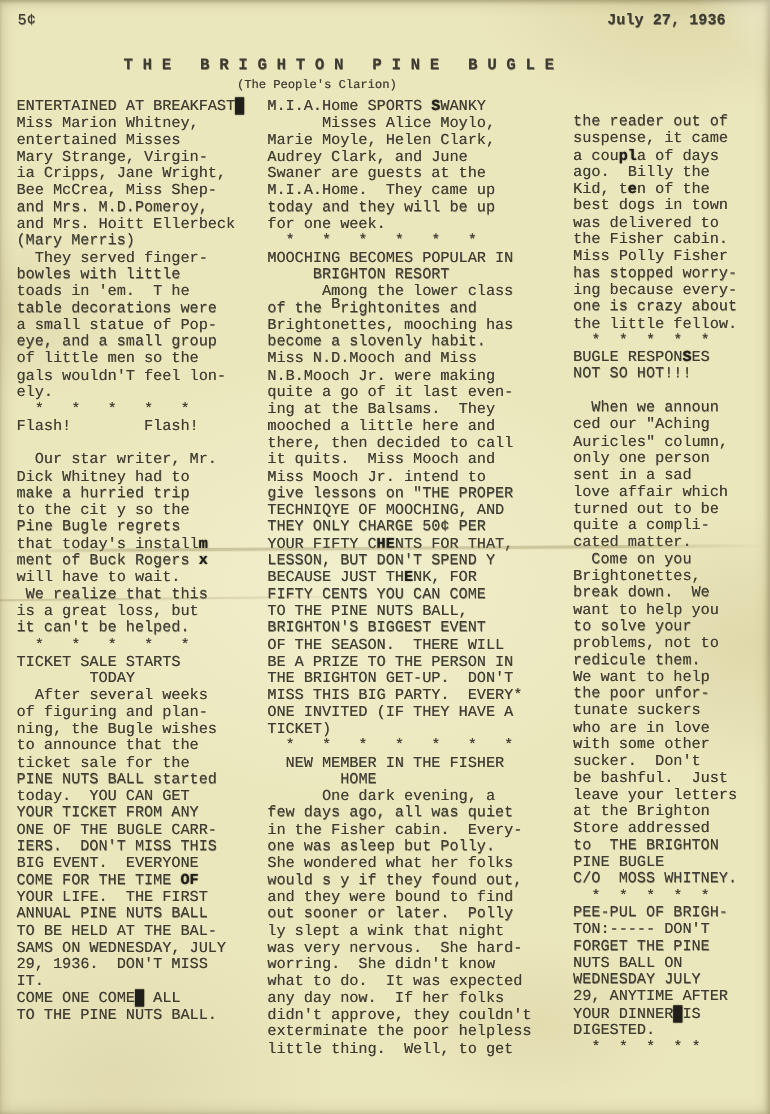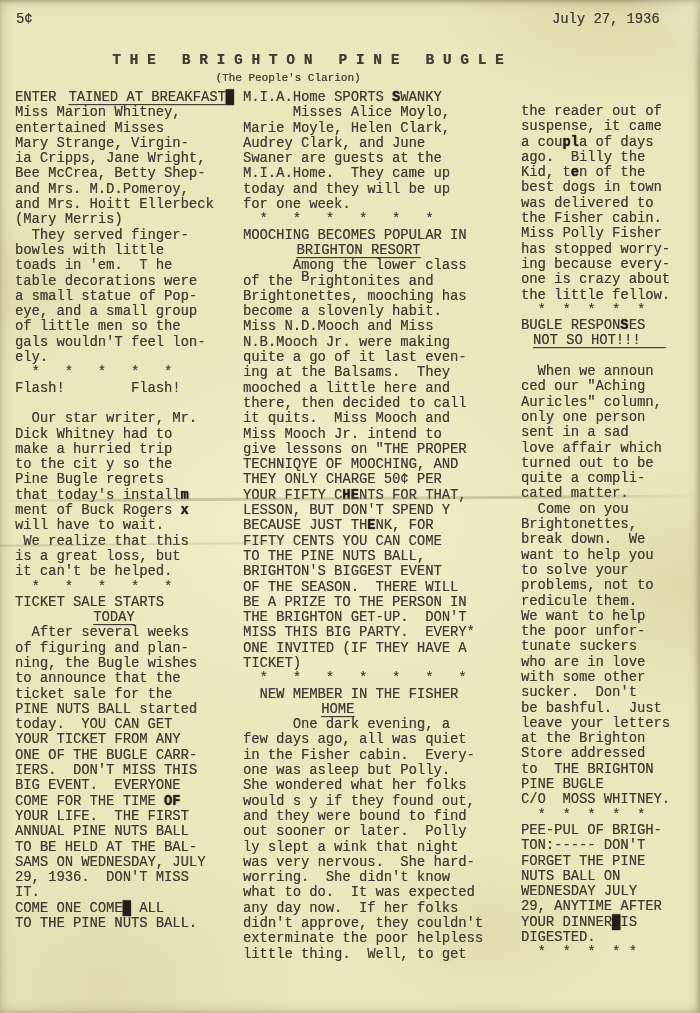--- a/index.html
+++ b/index.html
@@ -25,21 +25,21 @@
   .masthead{
     position:absolute; left:0; top:53; width:616px; text-align:center;
     font-weight:bold; font-size:14.5px; white-space:pre;
   }
   .subtitle{
     position:absolute; left:0; top:72px; width:576px; text-align:center;
     font-size:11px; white-space:pre;
   }
   .col{ position:absolute; font-size:13.8px; line-height:15.3px; }
   .line{ white-space:pre; height:15.3px; }
-  .u{ text-decoration:underline; text-decoration-thickness:1.2px; text-underline-offset:3px;margin-left:12px; }
+  .u{ text-decoration-thickness:1.2px; text-underline-offset:3px; }
   .b{ color:#201f19; font-weight:bold; text-shadow:0 0 1.2px #201f19; }
   .sup{ position:relative; top:-4px; }
   .crease{ position:absolute; pointer-events:none; }
   .crease1{
     left:0; top:497px; width:700px; height:3px; transform:rotate(-.4deg);
     background:linear-gradient(to right, transparent, rgba(140,128,82,.38) 18%, rgba(140,128,82,.30) 55%, rgba(140,128,82,.36) 80%, transparent);
     filter:blur(.4px);
   }
   .crease2{
     left:0; top:543px; width:340px; height:2px; transform:rotate(-.6deg);
@@ -52,32 +52,32 @@
     pointer-events:none;
   }
 </style>
 </head>
 <body>
 
 <div class="page ink">
   <div class="corner-fold"></div>
 
   <div class="hdr" style="left:16px;top:12px;">5¢</div>
-  <div class="hdr" style="left:552px;top:12px;">July 27, 1936</div>
+  <div class="hdr" style="left:552px;top:12px;font-weight:bold;">July 27, 1936</div>
 
   <div class="masthead" style="top:52px;">T H E   B R I G H T O N   P I N E   B U G L E</div>
   <div class="subtitle">(The People's Clarion)</div>
 
   <div class="col" style="left:15px;  top:90px;  width:232px;">
       <div class="line"><span>ENTER</span><span class="u">TAINED AT BREAKFAST</span><span class="b">█</span></div>
       <div class="line"><span>Miss Marion Whitney,</span></div>
       <div class="line"><span>entertained Misses</span></div>
       <div class="line"><span>Mary Strange, Virgin-</span></div>
       <div class="line"><span>ia Cripps, Jane Wright,</span></div>
-      <div class="line"><span>Bee McCrea, Betty Shep-</span></div>
+      <div class="line"><span>Bee McCrea, Miss Shep-</span></div>
       <div class="line"><span>and Mrs. M.D.Pomeroy,</span></div>
       <div class="line"><span>and Mrs. Hoitt Ellerbeck</span></div>
       <div class="line"><span>(Mary Merris)</span></div>
       <div class="line"><span>  They served finger-</span></div>
       <div class="line"><span>bowles with little</span></div>
       <div class="line"><span>toads in 'em.  T he</span></div>
       <div class="line"><span>table decorations were</span></div>
       <div class="line"><span>a small statue of Pop-</span></div>
       <div class="line"><span>eye, and a small group</span></div>
       <div class="line"><span>of little men so the</span></div>

